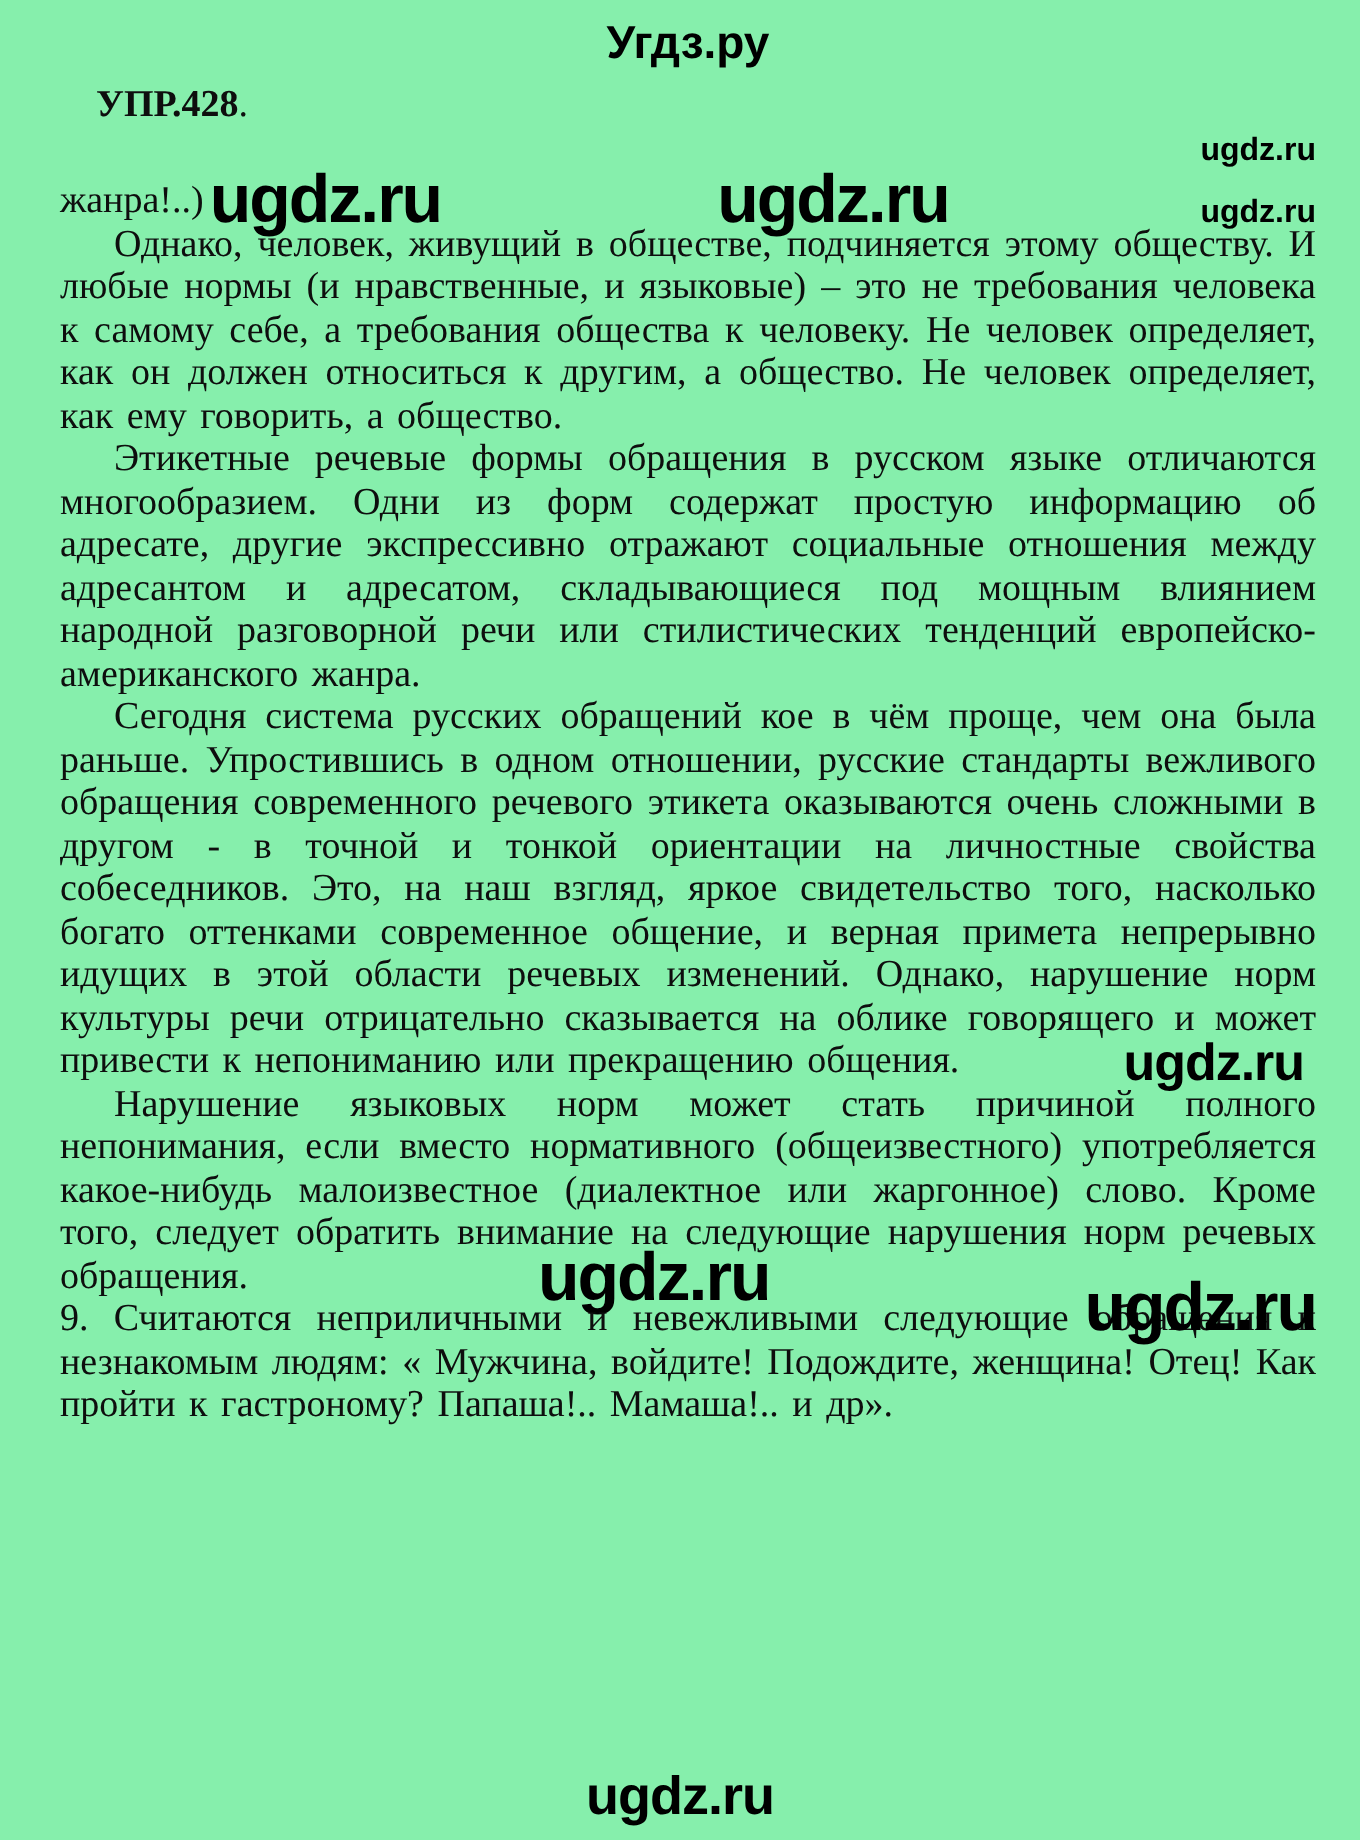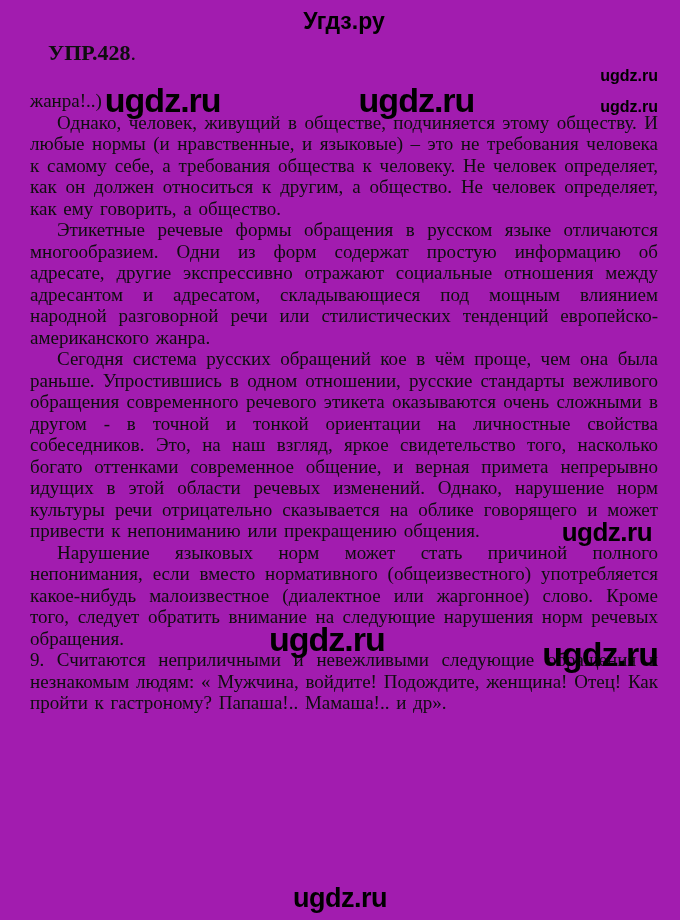--- a/index.html
+++ b/index.html
@@ -1,38 +1,38 @@
 <!DOCTYPE html>
 <html lang="ru"><head>
 <meta charset="utf-8">
 <style>
   html, body { margin: 0; padding: 0; background: #e8e8e8; }
   .page {
     position: relative;
     width: 680px;
     height: 920px;
     margin: 0 auto;
-    background: #a21caf;
+    background: #86efac;
     color: #0e0e0e;
     font-family: "Liberation Serif", serif;
     box-sizing: border-box;
     padding: 6px 22px 0 30px;
     overflow: hidden;
   }
   .site-header {
     text-align: center;
     font-family: "Liberation Sans", sans-serif;
     font-weight: 700;
     font-size: 23px;
     line-height: 26px;
     margin: 2px 0 8px 0;
     color: #000;
   }
   .exercise-line {
-    font-size: 22px;
+    font-size: 19px;
     line-height: 22px;
     margin-left: 18px;
   }
   .ex-num { font-weight: 700; }
   .wm-topright-line {
     text-align: right;
     height: 20px;
     line-height: 20px;
     margin: 2px 0 4px 0;
   }

